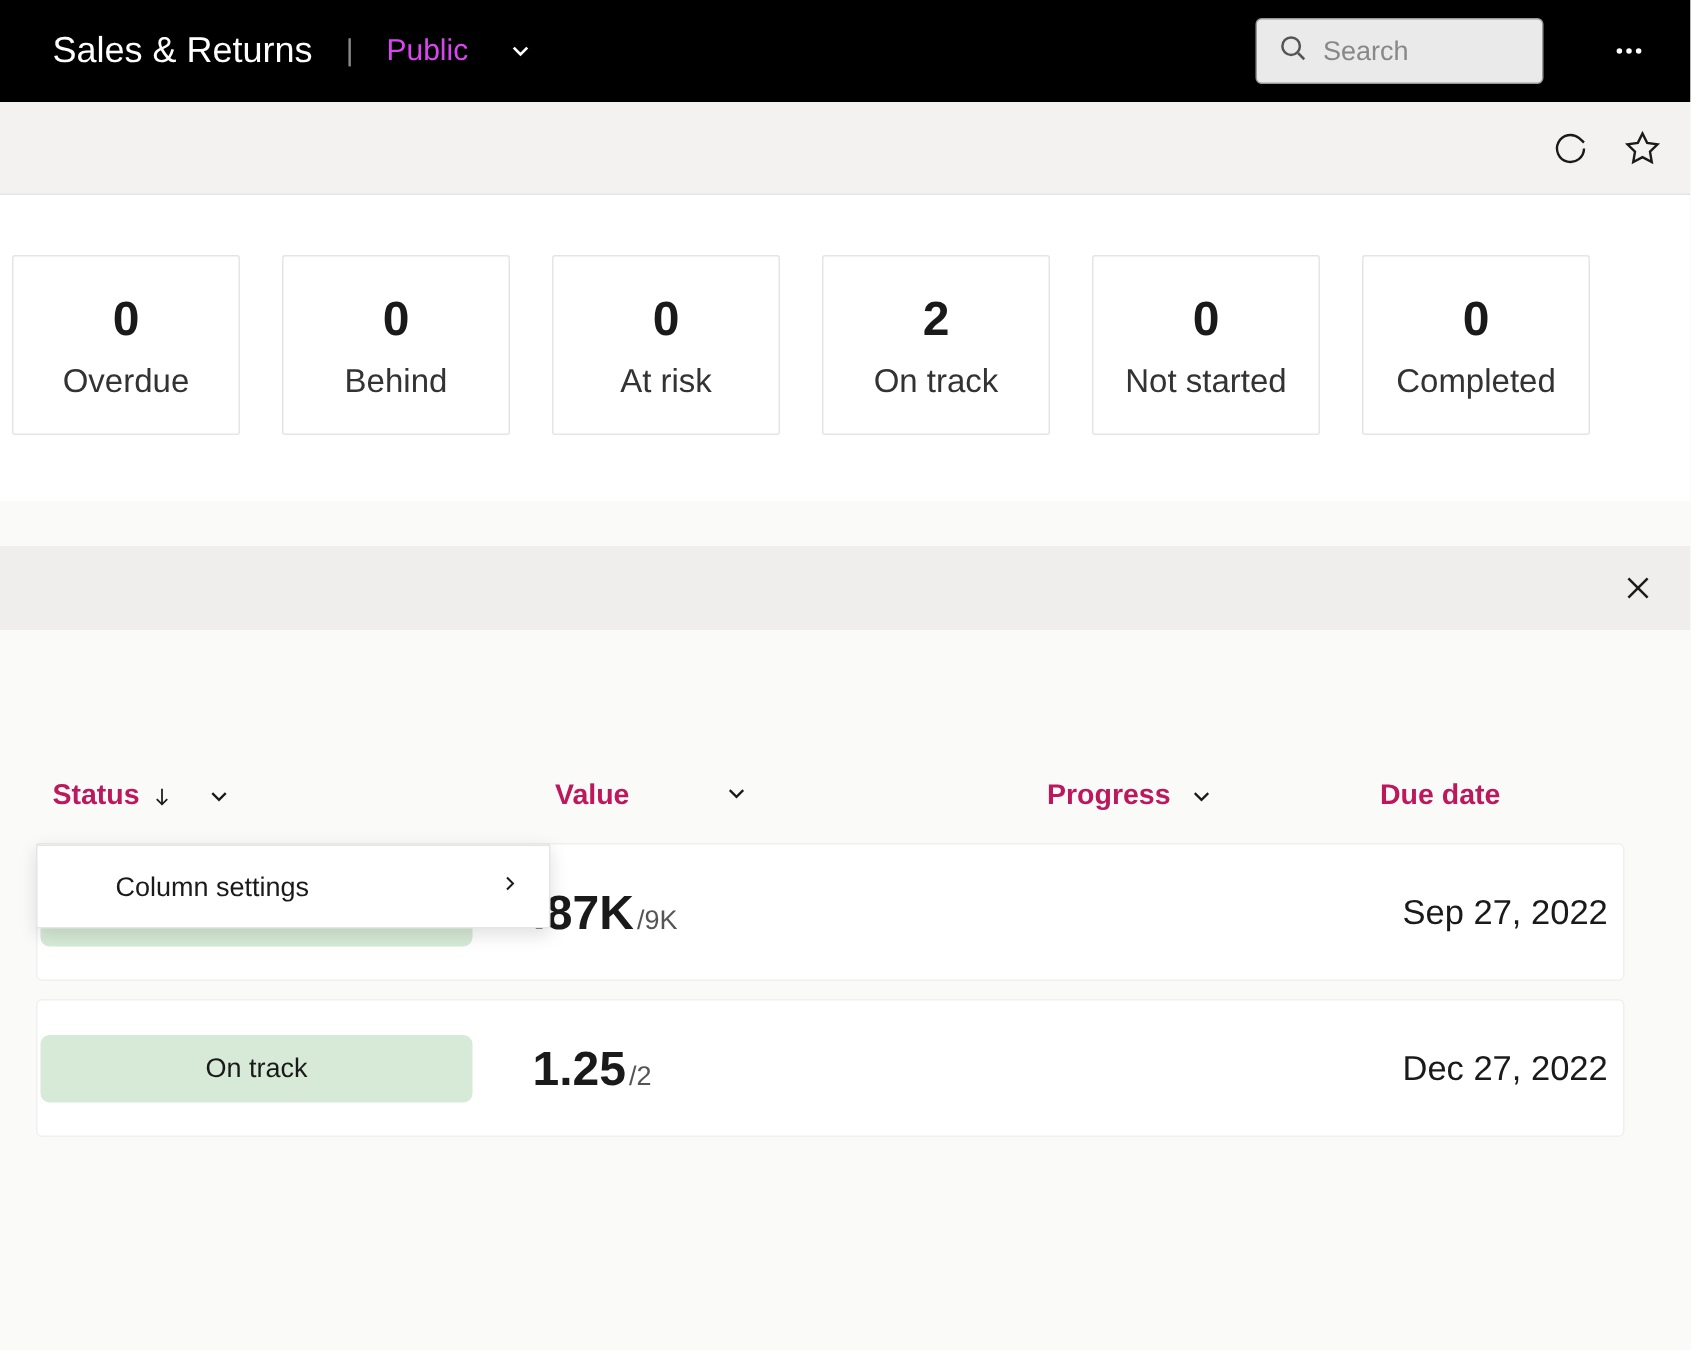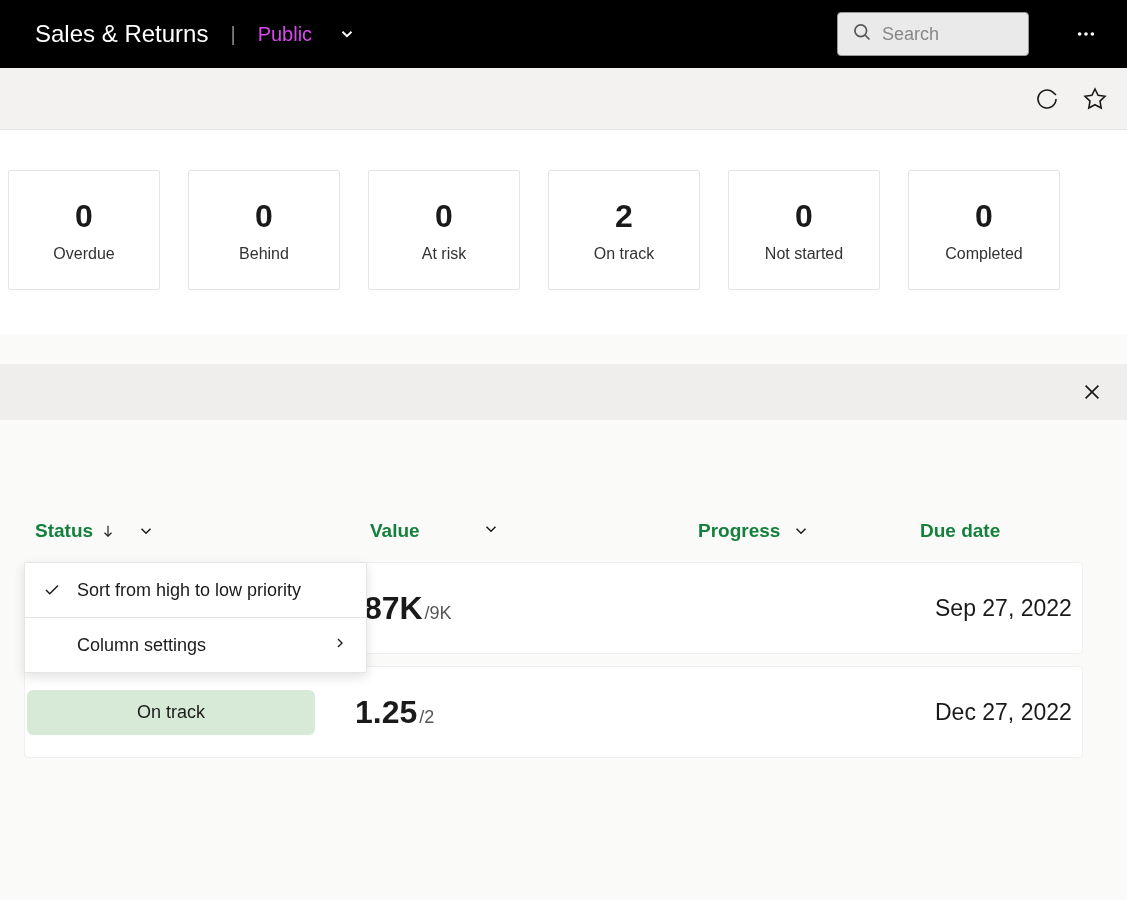--- a/index.html
+++ b/index.html
@@ -112,21 +112,21 @@
       align-items: center;
       justify-content: center;
       gap: 10px;
     }
     .kpi-value {
       font-size: 32px;
       font-weight: 600;
       color: #1a1a1a;
     }
     .kpi-label {
-      font-size: 16px;
+      font-size: 22px;
       color: #333;
     }
     
     
     .panel-bar {
       background: #efeeed;
       height: 56px;
       margin-top: 30px;
       display: flex;
       align-items: center;
@@ -171,21 +171,21 @@
       align-items: center;
       gap: 6px;
     }
     .col-duedate {
       flex: 1;
       padding-left: 60px;
     }
     .col-header-text {
       font-size: 19px;
       font-weight: 600;
-      color: #15803d;
+      color: #be185d;
     }
     
     .sort-arrow {
       display: inline-flex;
     }
     .col-chevron {
       display: inline-flex;
       margin-left: 6px;
     }
     
@@ -398,28 +398,20 @@
         <svg width="18" height="18" viewBox="0 0 24 24" fill="none" stroke="#1a1a1a" stroke-width="2">
             <polyline points="6 9 12 15 18 9"></polyline>
           </svg>
       </span>
     </div>
     <div class="col-duedate">
       <span class="col-header-text">Due date</span>
     </div>
 
     <div class="dropdown-menu">
-      <div class="menu-item">
-        <span class="menu-check-slot">
-          <svg width="18" height="18" viewBox="0 0 24 24" fill="none" stroke="#1a1a1a" stroke-width="2">
-              <polyline points="4 12 9 17 20 6"></polyline>
-            </svg>
-        </span>
-        <span>Sort from high to low priority</span>
-      </div>
       <div class="menu-separator"></div>
       <div class="menu-item menu-item-settings">
         <span class="menu-left">
           <span class="menu-check-slot"></span>
           <span>Column settings</span>
         </span>
         <span>
           <svg width="16" height="16" viewBox="0 0 24 24" fill="none" stroke="#1a1a1a" stroke-width="2">
               <polyline points="9 6 15 12 9 18"></polyline>
             </svg>

